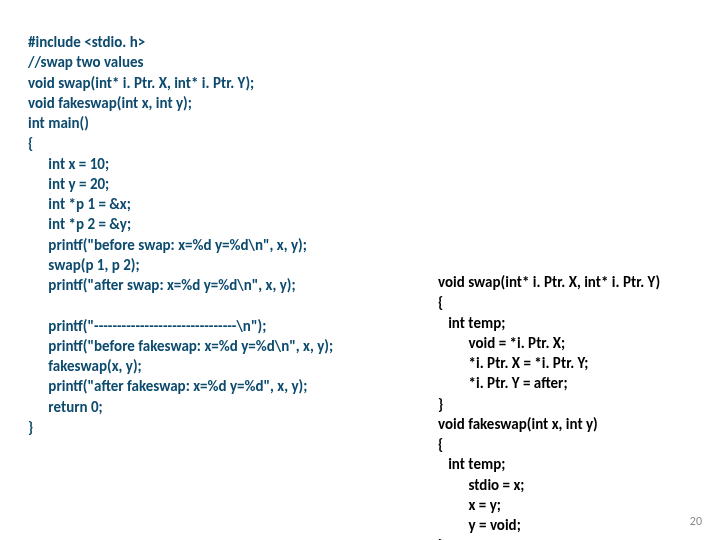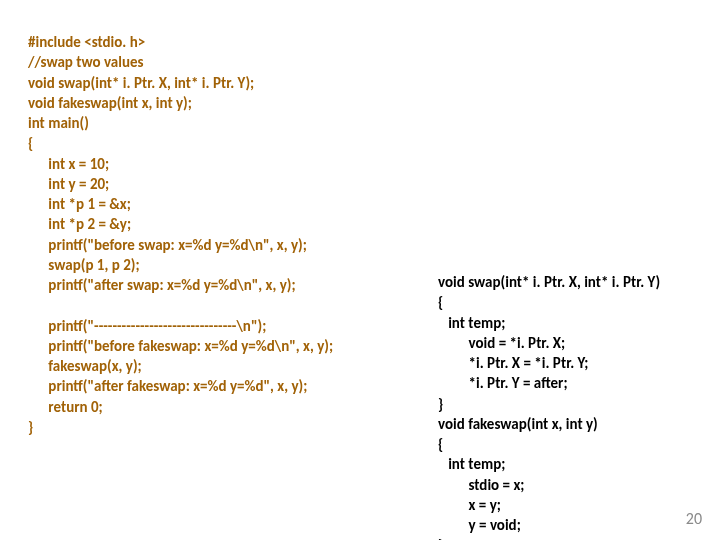--- a/index.html
+++ b/index.html
@@ -17,38 +17,38 @@
     width: 720px;
     height: 540px;
   }
   .code-left {
     position: absolute;
     left: 28px;
     top: 32px;
     font-size: 15px;
     line-height: 1.35;
     font-weight: 700;
-    color: #a16207;
+    color: #0c4a6e;
     white-space: pre;
   }
   .code-right {
     position: absolute;
     left: 438px;
     top: 272px;
     font-size: 15px;
     line-height: 1.35;
     font-weight: 700;
     color: #000;
     white-space: pre;
   }
   .page-num {
     position: absolute;
     right: 18px;
     bottom: 12px;
-    font-size: 16px;
+    font-size: 12px;
     color: #8a8a8a;
     font-weight: 400;
   }
 </style>
 </head>
 <body>
 
 <div class="slide">
 
   <div class="code-left"><span>#include &lt;stdio. h&gt;</span>

